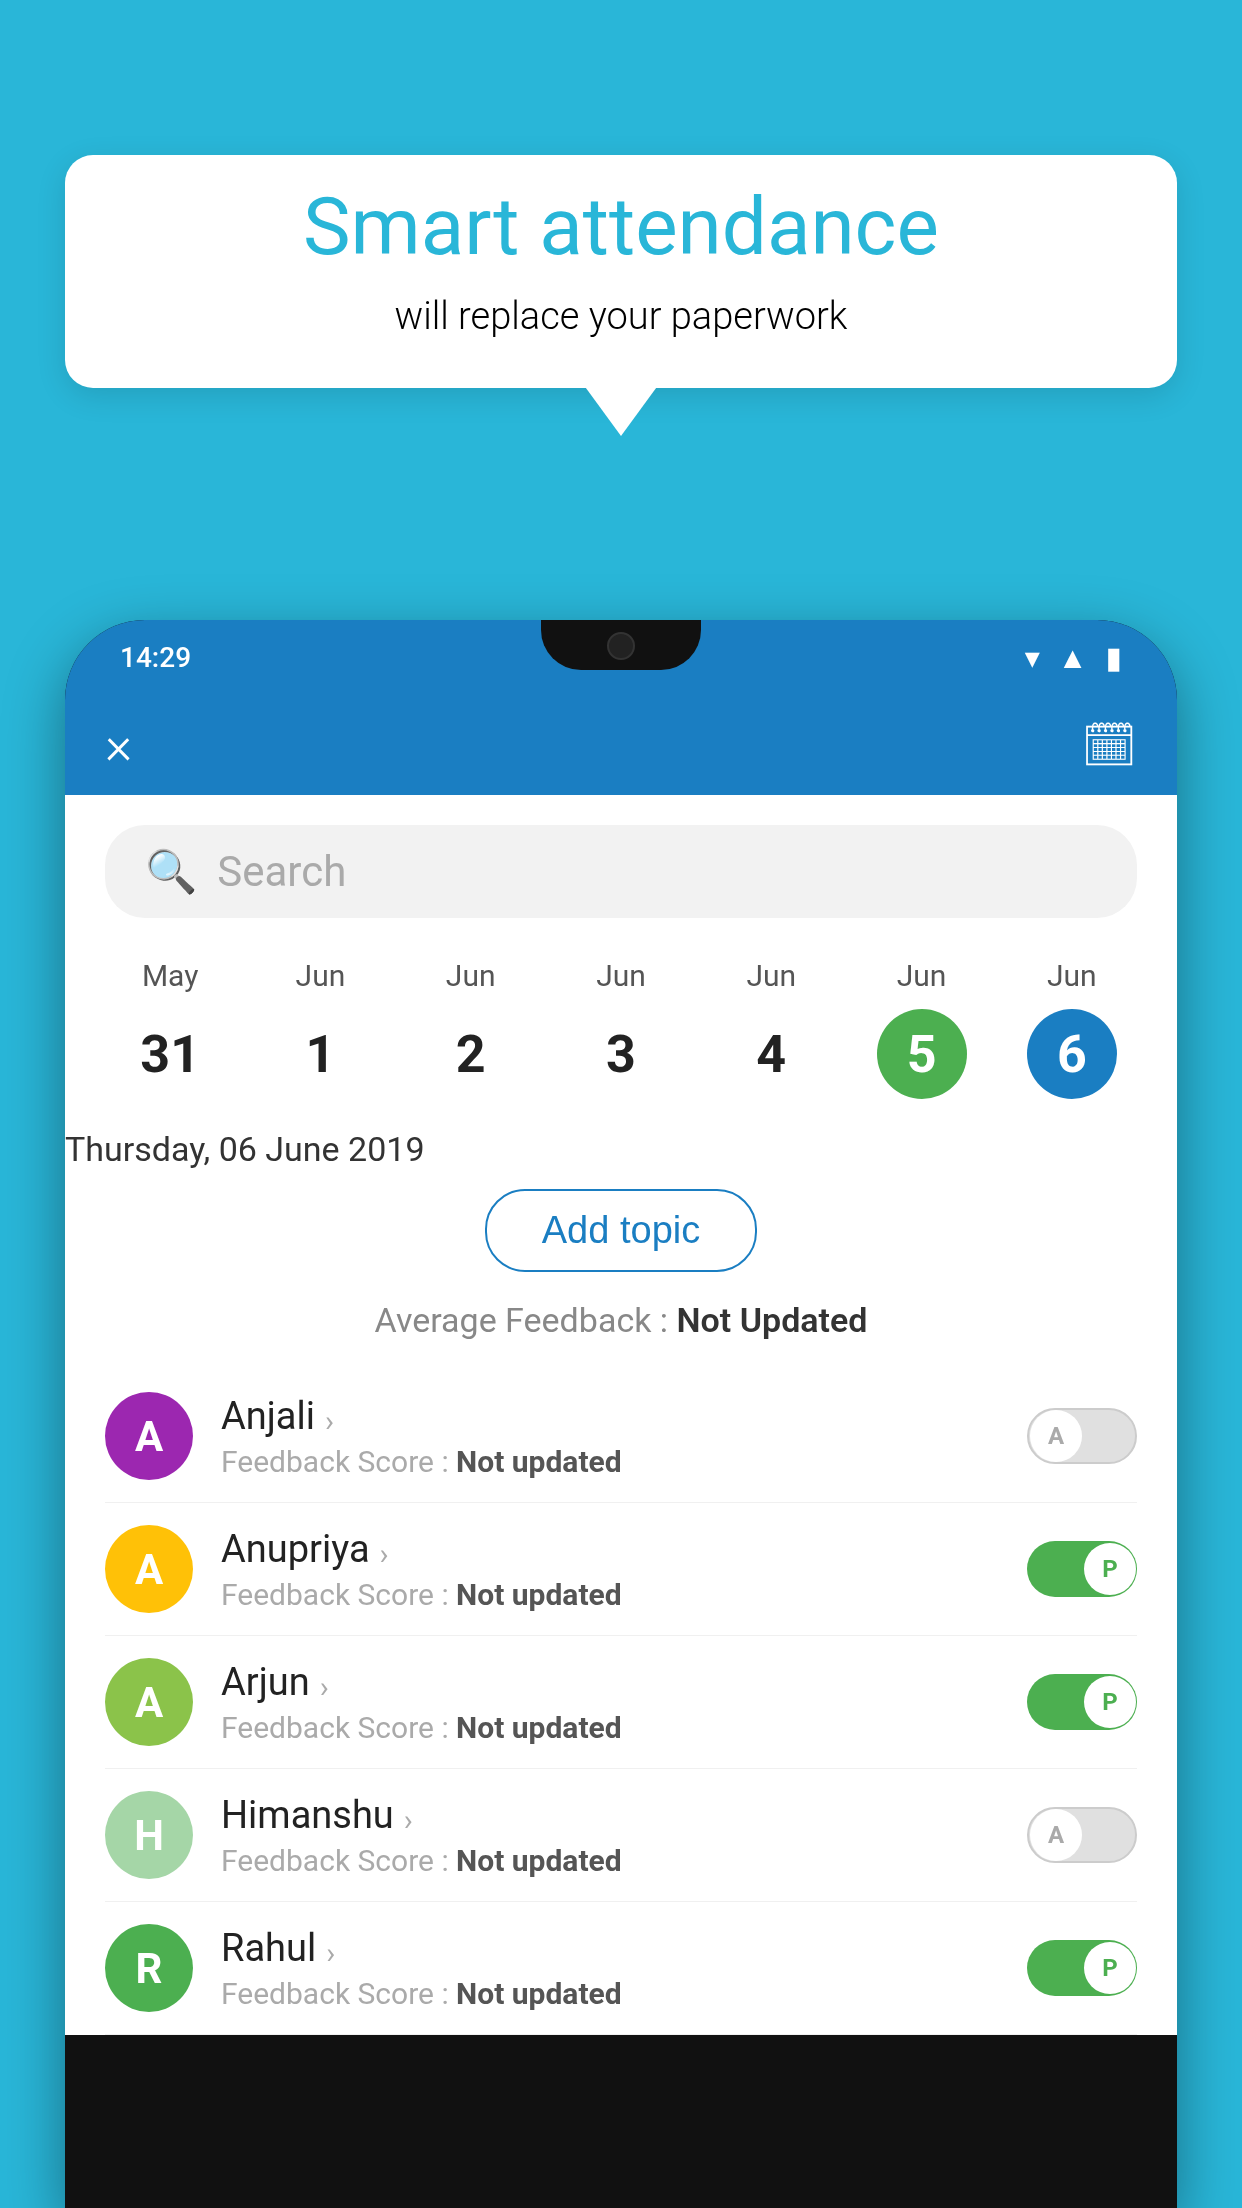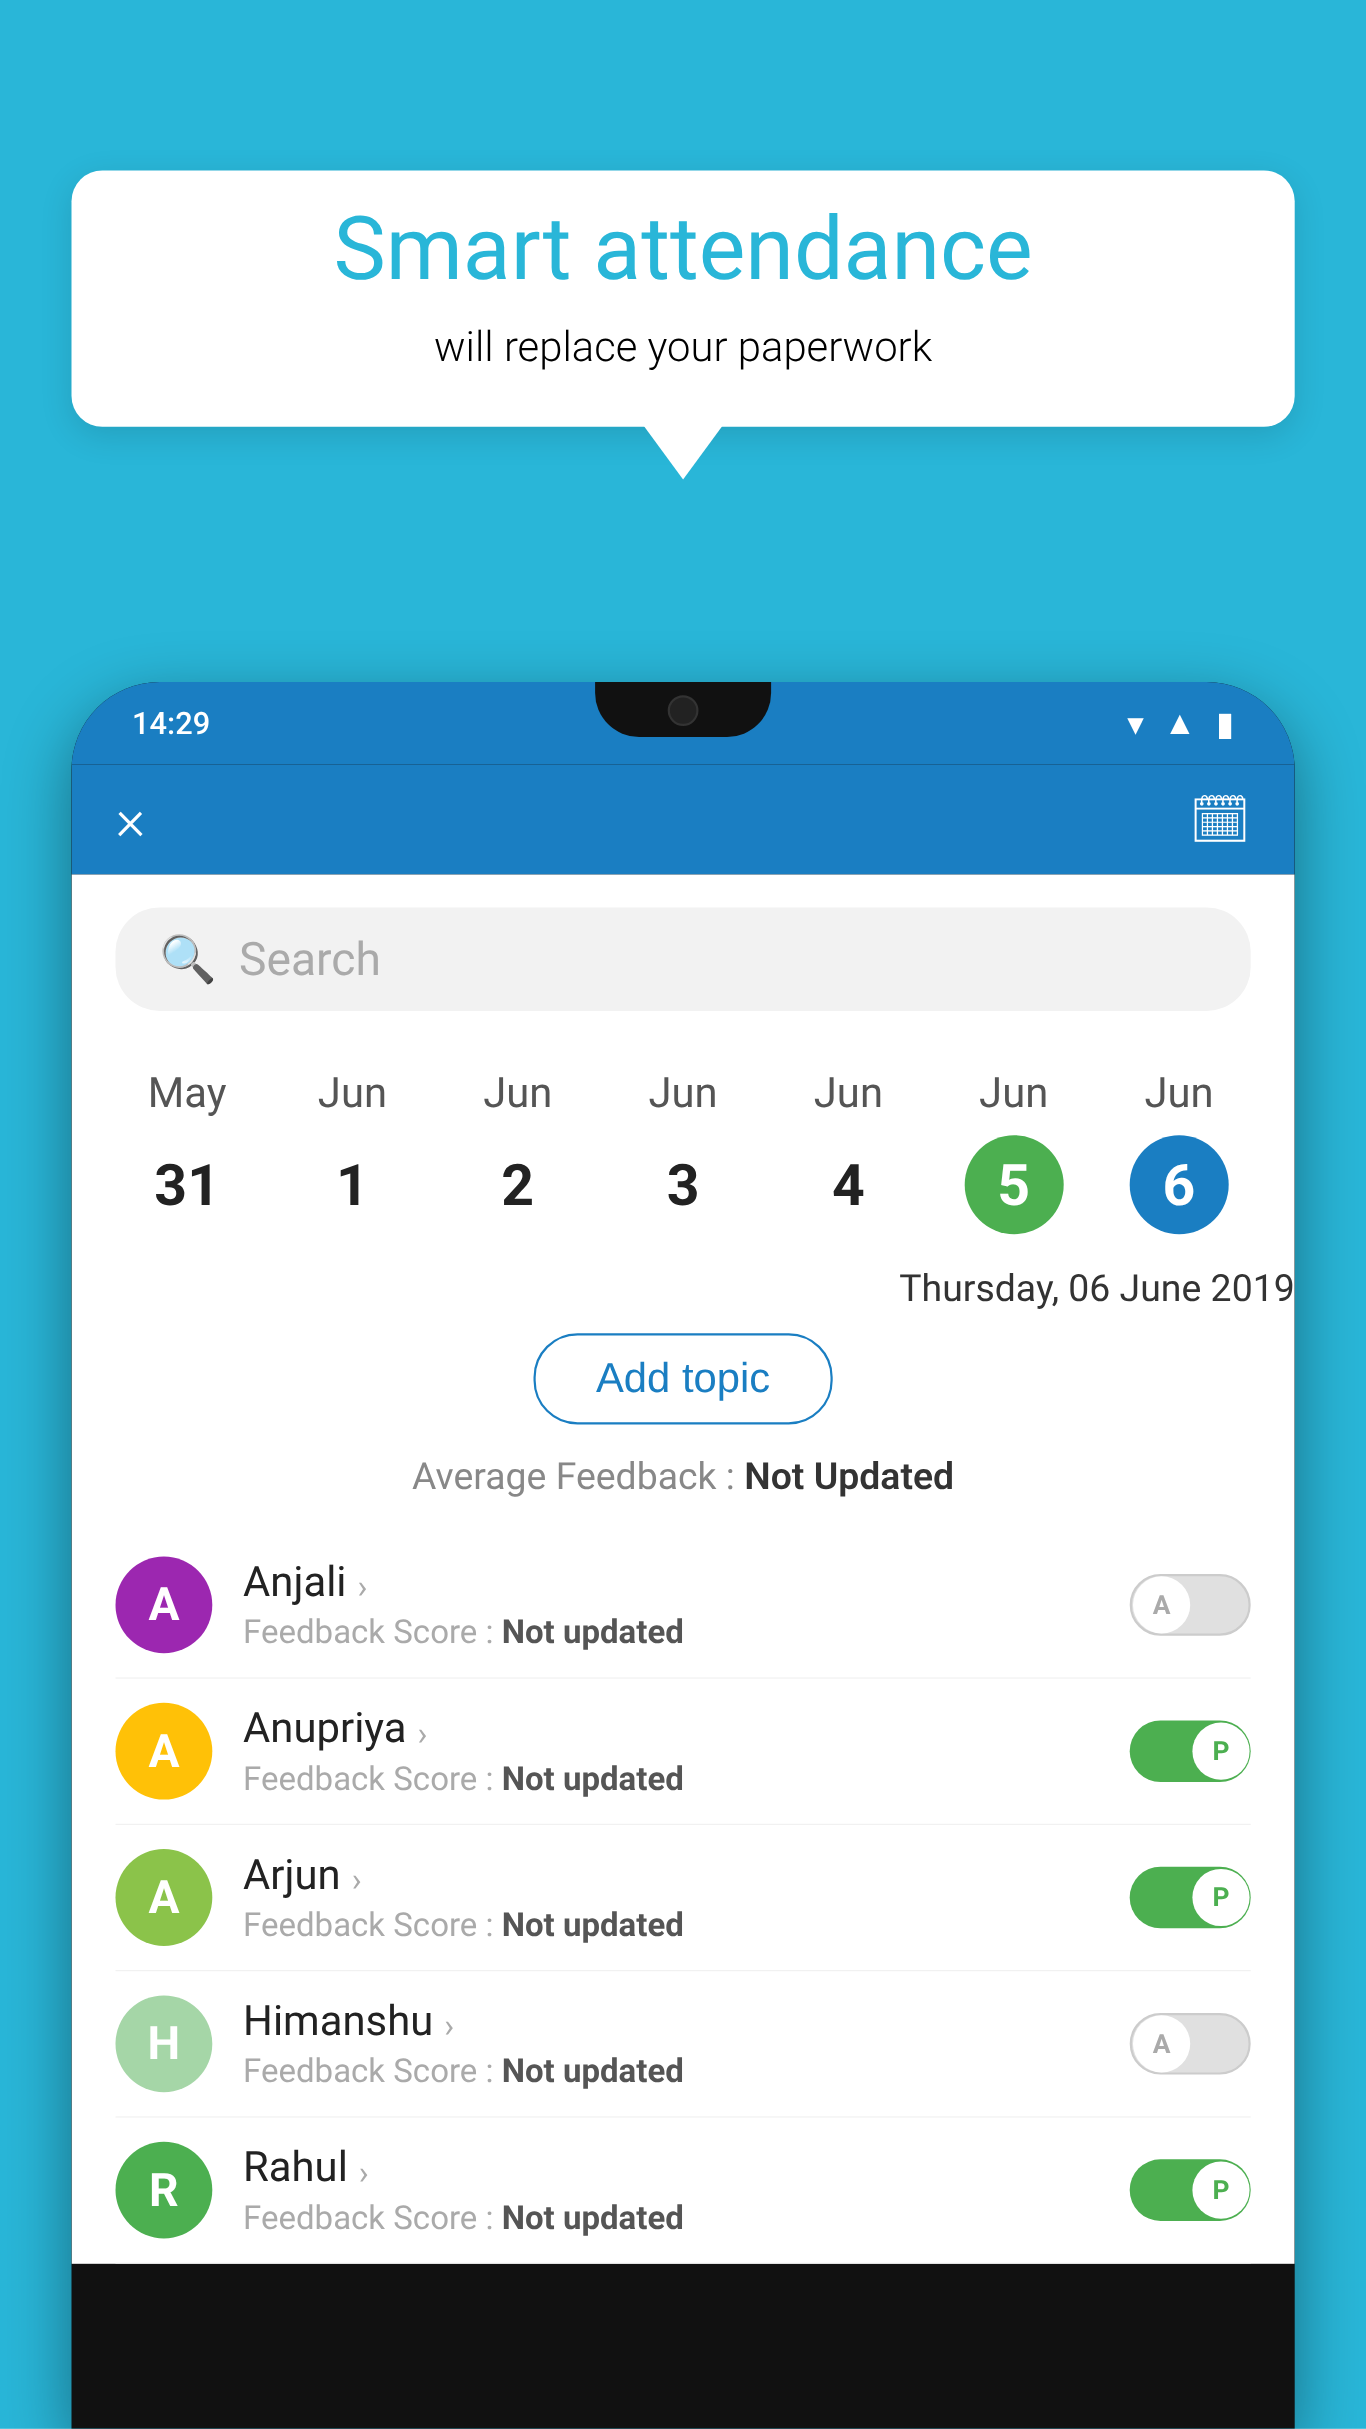--- a/index.html
+++ b/index.html
@@ -167,23 +167,22 @@
       padding: 20px 30px 0;
     }
     .date-item {
       display: flex;
       flex-direction: column;
       align-items: center;
       gap: 16px;
     }
     .date-month {
       color: #555;
-      font-size: 38px;
+      font-size: 30px;
       font-weight: 400;
-      margin-top: 13px;
     }
     .date-number {
       font-size: 52px;
       font-weight: 700;
       color: #222;
       width: 90px;
       height: 90px;
       display: flex;
       align-items: center;
       justify-content: center;
@@ -193,21 +192,21 @@
       background: #4caf50;
       color: white;
     }
     .date-number.selected {
       background: #1a7ec2;
       color: white;
     }
 
     
     .selected-date-label {
-      text-align: right;
+      text-align: left;
       font-size: 34px;
       color: #333;
       margin: 30px 0 20px;
       font-weight: 400;
     }
 
     
     .add-topic-btn {
       display: block;
       margin: 0 auto 28px;

